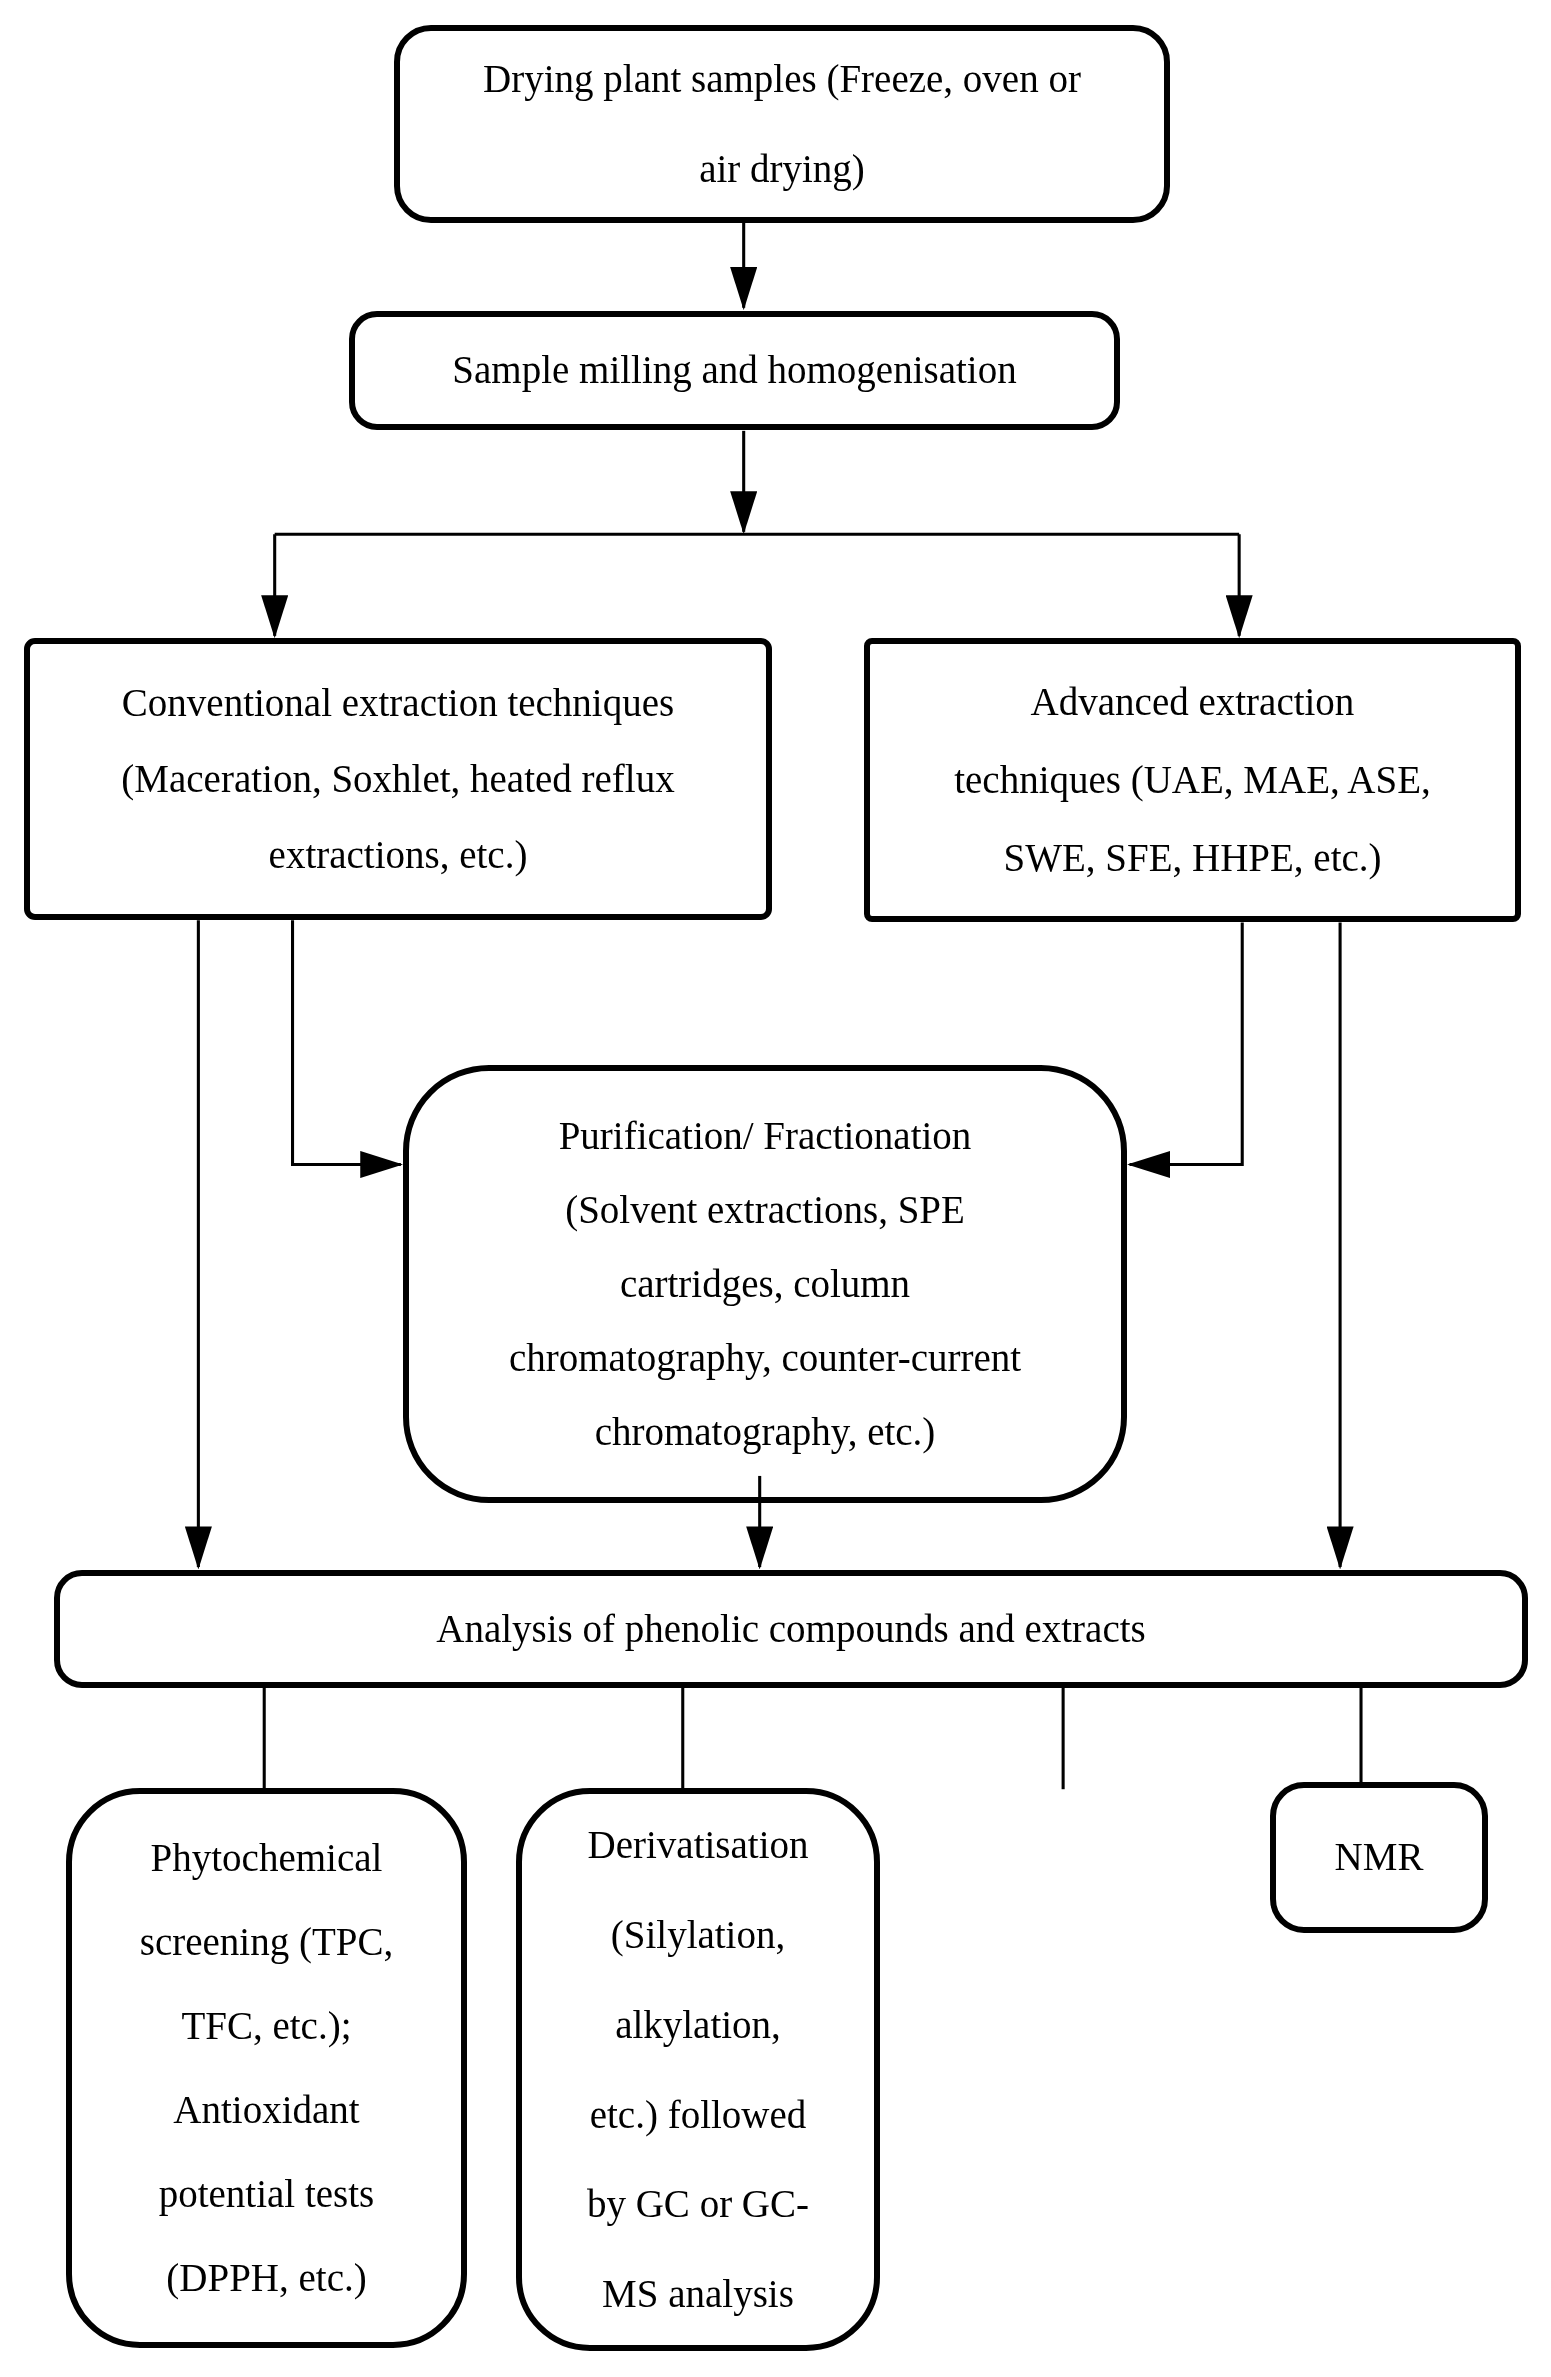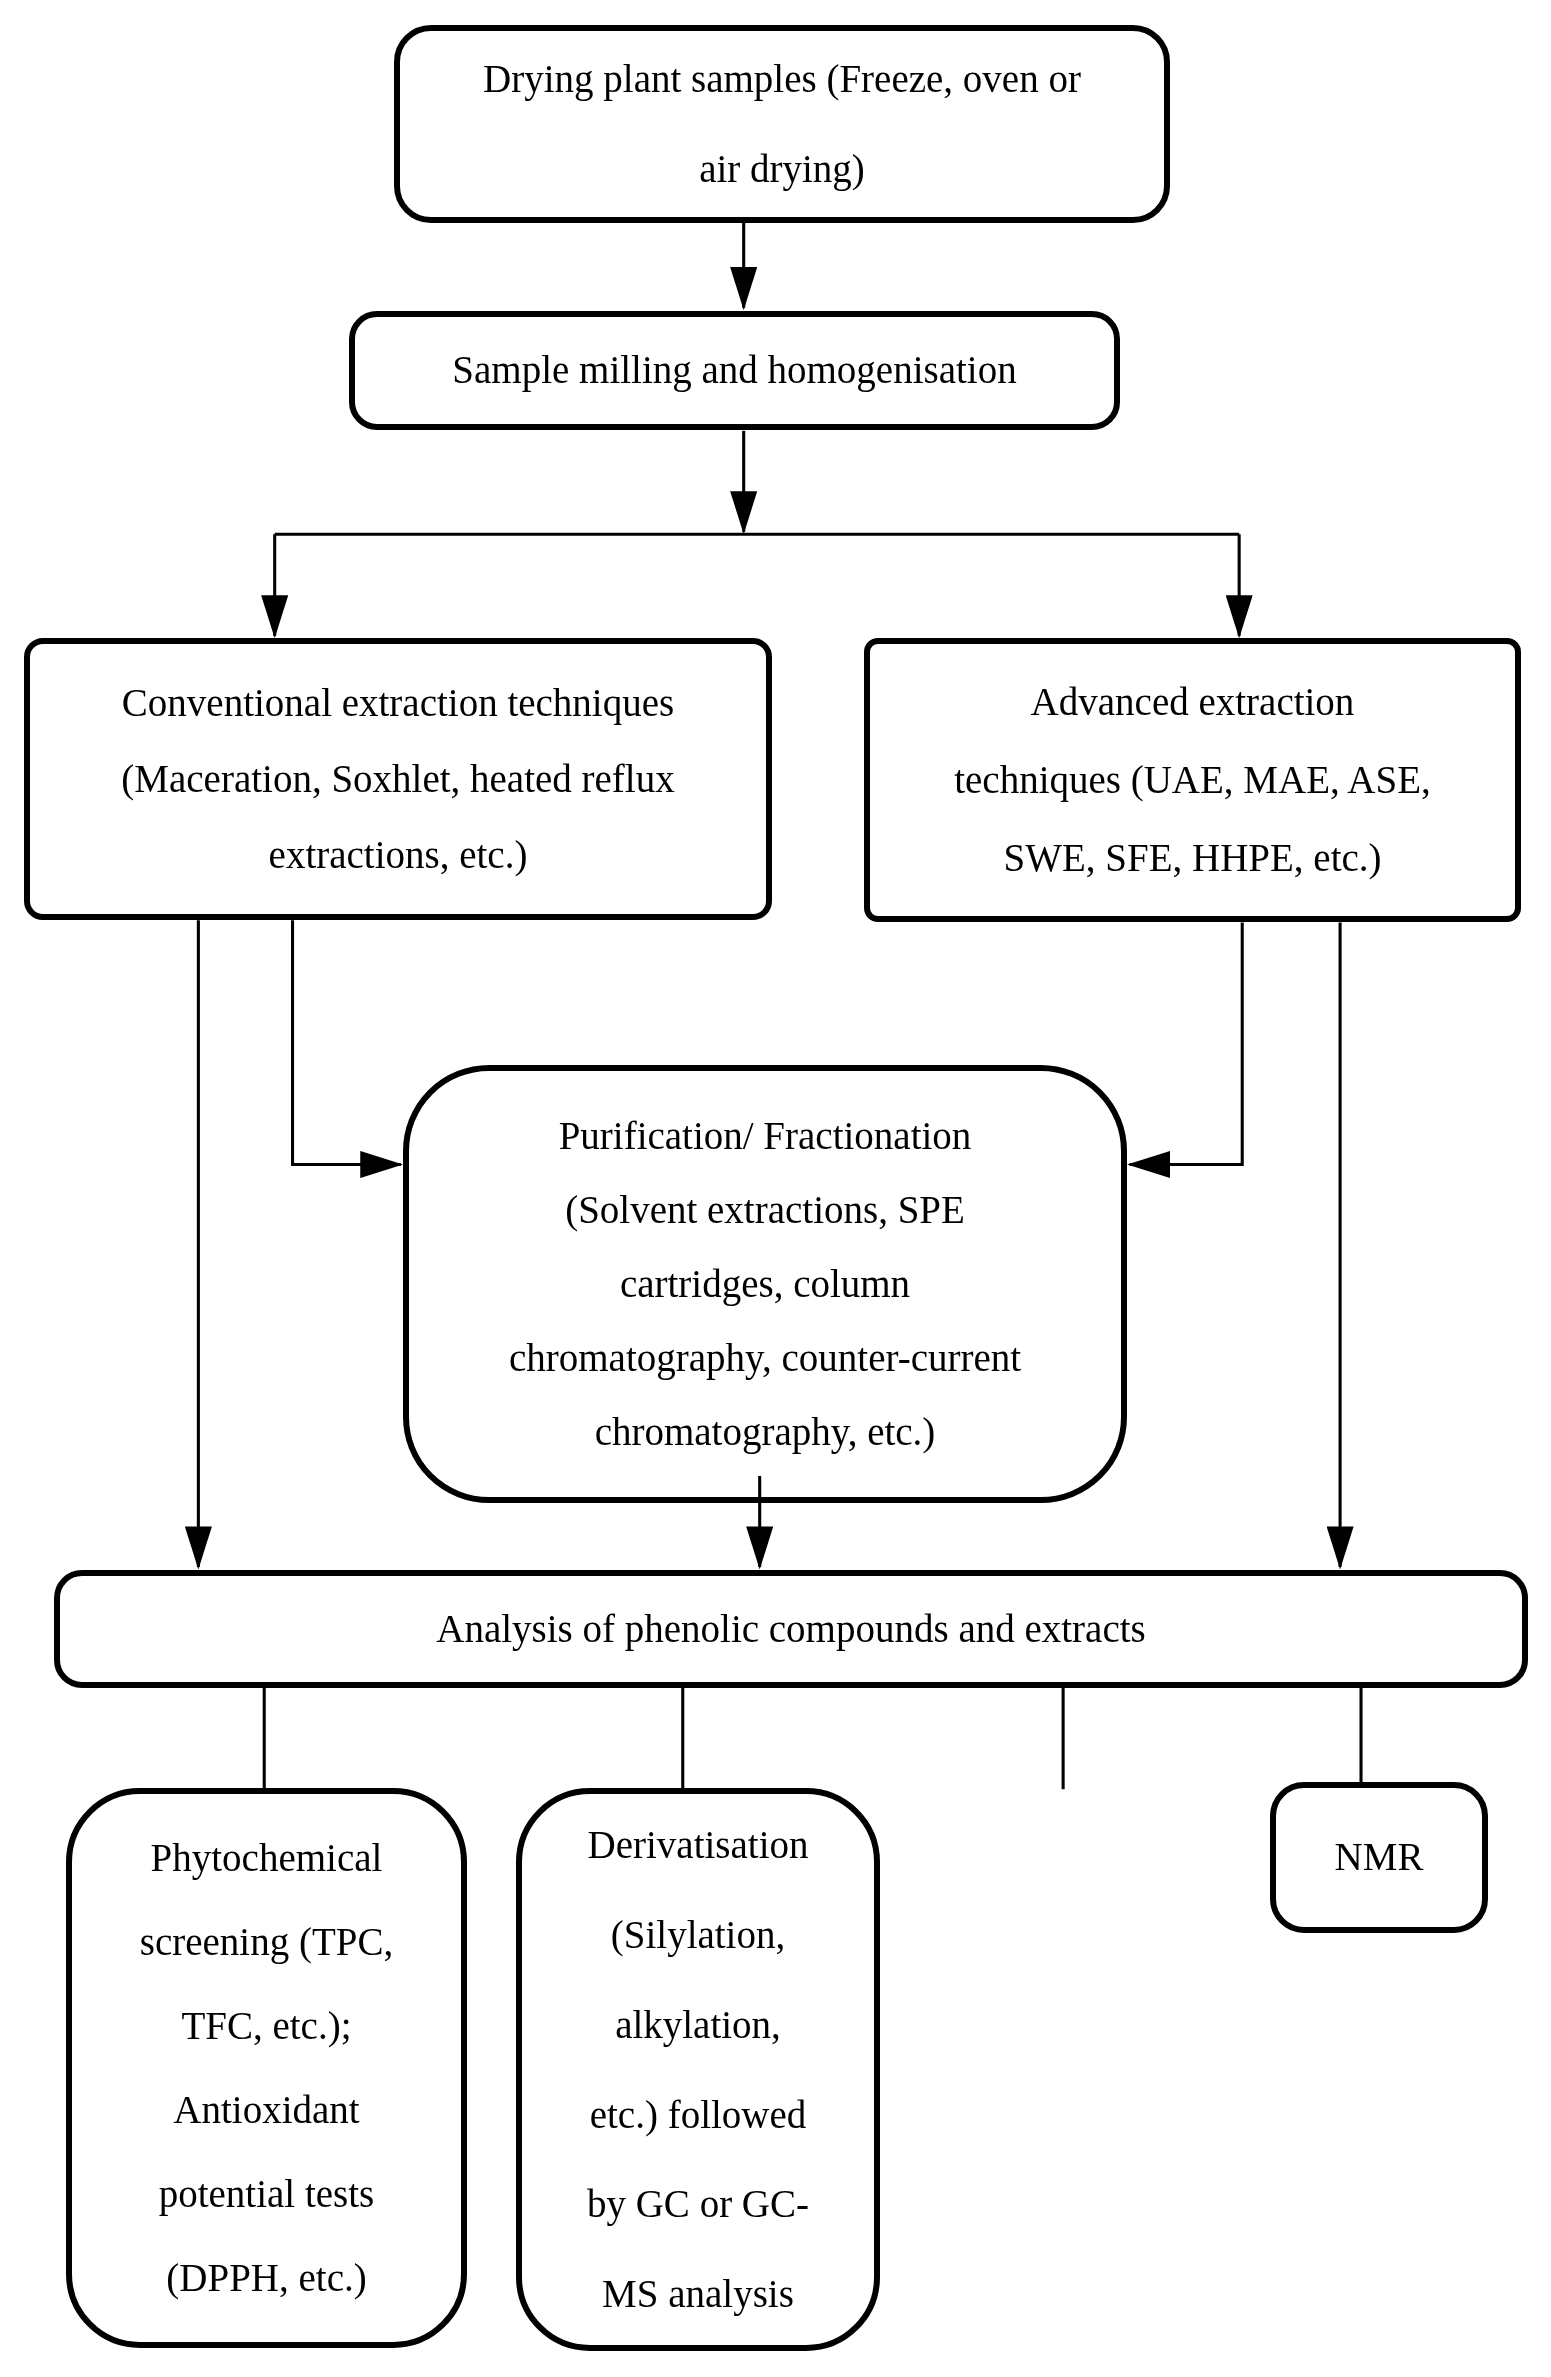--- a/index.html
+++ b/index.html
@@ -49,22 +49,22 @@
     font-size: 39px;
     z-index: 1;
   }
   .node .label {
     white-space: pre-line;
     display: block;
     padding: 0 4.9px;
   }
   #node-drying        { left: 349px;  top: 24.6px;   width: 776px; height: 198px; border-radius: 37px;  line-height: 2.3; margin-left: 45px;  }
   #node-milling       { left: 349px;  top: 311px;  width: 771px; height: 119px; border-radius: 28px;  line-height: 1.4;  }
-  #node-conventional  { left: 24px;   top: 638px; width: 748px; height: 282px; border-radius: 19px;  line-height: 1.95; }
-  #node-advanced      { left: 864px; top: 638px; width: 657px; height: 284px; border-radius: 14px;  line-height: 2.0;  }
+  #node-conventional  { left: 24px;   top: 638px; width: 748px; height: 282px; border-radius: 11px;  line-height: 1.95; }
+  #node-advanced      { left: 864px; top: 638px; width: 657px; height: 284px; border-radius: 8px;  line-height: 2.0;  }
   #node-purification  { left: 403px;  top: 1039px; width: 724px; height: 438px; border-radius: 86px; line-height: 1.9; margin-top: 26px;  }
   #node-analysis      { left: 54px;   top: 1570px; width: 1474px; height: 118px; border-radius: 28px;  line-height: 1.4;  }
   #node-phytochemical { left: 66px;  top: 1788px; width: 401px;  height: 560px; border-radius: 74px; line-height: 2.15; }
   #node-derivatisation{ left: 516px;  top: 1788px; width: 364px;  height: 563px; border-radius: 74px; line-height: 2.3;  }
   #node-hplc          { left: 911px; top: 1788px; width: 308px;  height: 566px; border-radius: 71px; line-height: 2.3;  }
   #node-nmr           { left: 1270px; top: 1782px; width: 218px;  height: 151px; border-radius: 34px;  line-height: 1.3;  }
 </style>
 </head>
 <body>
 

